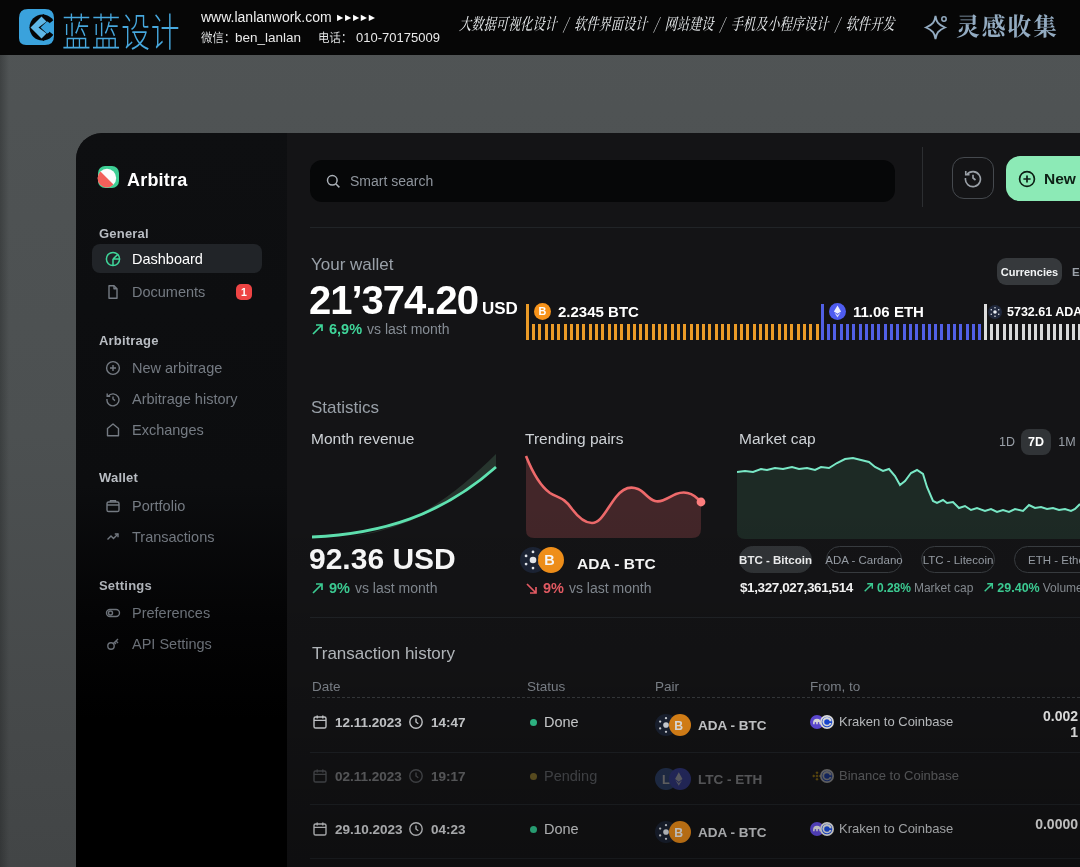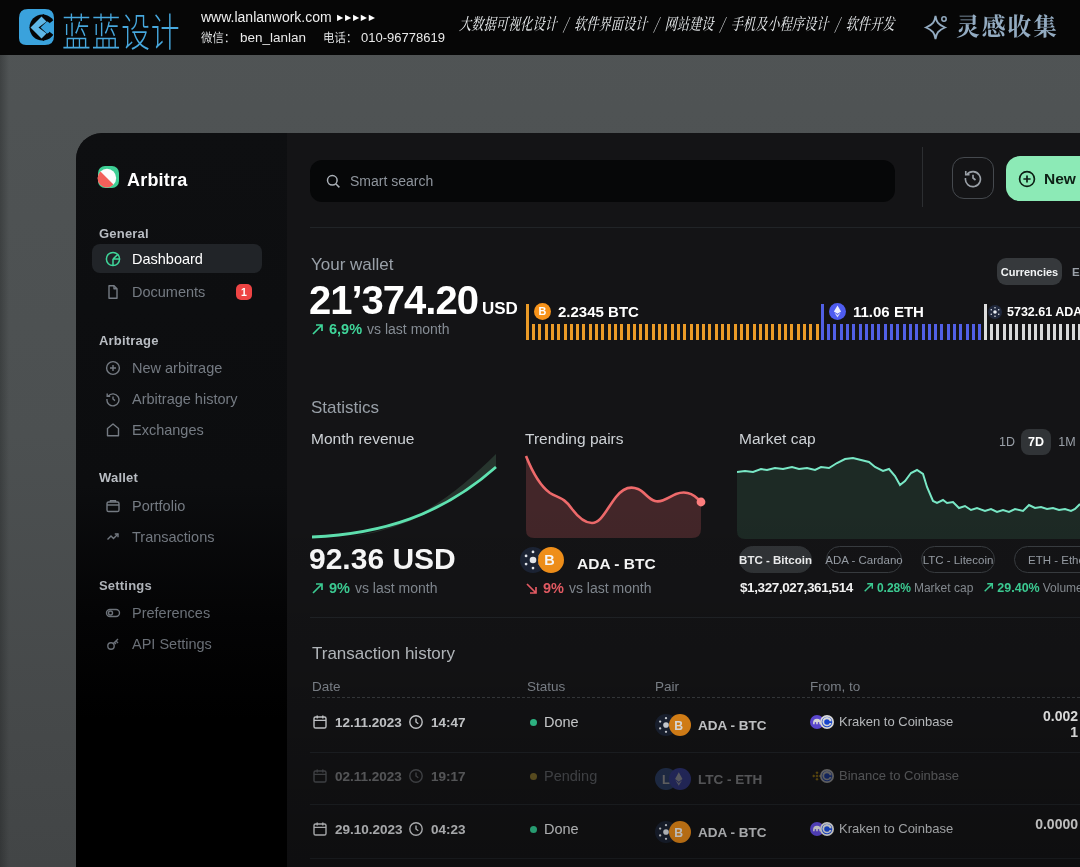--- a/index.html
+++ b/index.html
@@ -60,28 +60,28 @@
         <path fill="#47a8de" transform="translate(88.8,40.8) scale(0.028800,-0.040000)" d="M150 782C205 735 272 667 305 625L337 662C305 703 238 768 182 813ZM51 517V469H217V76C217 35 187 8 171 -2C181 -12 195 -33 200 -46C214 -27 238 -10 418 116C413 125 405 144 401 157L266 66V517ZM636 832V493H375V444H636V-74H686V444H954V493H686V832Z"></path>
       </svg></div>
   <div class="url">www.lanlanwork.com</div>
   <div class="arrows">▶▶▶▶▶</div>
   <div class="l2">
       <svg class="cn" width="34" height="18" viewBox="0 0 34 18" xmlns="http://www.w3.org/2000/svg">
         <path fill="#e6e8e9" transform="translate(0.0,13.3) scale(0.011440,-0.013000)" d="M198 840C162 774 91 693 28 641C40 628 59 600 68 584C140 644 217 734 267 815ZM327 318V202C327 132 318 42 253 -27C266 -36 292 -63 301 -76C376 3 392 116 392 200V258H523V143C523 103 507 87 495 80C505 64 518 33 523 16C537 34 559 53 680 134C674 147 665 171 661 189L585 141V318ZM737 568H859C845 446 824 339 788 248C760 333 740 428 727 528ZM284 446V381H617V392C631 378 647 359 654 349C666 370 678 393 688 417C704 327 724 243 752 168C708 88 649 23 570 -27C584 -40 606 -68 613 -82C684 -34 740 25 784 94C819 22 863 -36 919 -76C930 -58 953 -30 969 -17C907 21 859 84 822 164C875 274 906 407 925 568H961V634H752C765 696 775 762 783 829L713 839C697 684 670 533 617 428V446ZM303 759V519H616V759H561V581H490V840H432V581H355V759ZM219 640C170 534 92 428 17 356C30 340 52 306 60 291C89 320 118 354 147 392V-78H216V492C242 533 266 575 286 617Z"></path>
         <path fill="#e6e8e9" transform="translate(11.4,13.3) scale(0.011440,-0.013000)" d="M382 531V469H869V531ZM382 389V328H869V389ZM310 675V611H947V675ZM541 815C568 773 598 716 612 680L679 710C665 745 635 799 606 840ZM369 243V-80H434V-40H811V-77H879V243ZM434 22V181H811V22ZM256 836C205 685 122 535 32 437C45 420 67 383 74 367C107 404 139 448 169 495V-83H238V616C271 680 300 748 323 816Z"></path>
         <path fill="#e6e8e9" transform="translate(22.9,13.3) scale(0.011440,-0.013000)" d="M250 486C290 486 326 515 326 560C326 606 290 636 250 636C210 636 174 606 174 560C174 515 210 486 250 486ZM250 -4C290 -4 326 26 326 71C326 117 290 146 250 146C210 146 174 117 174 71C174 26 210 -4 250 -4Z"></path>
       </svg>
-      <span style="margin-left:5px">ben_lanlan</span>
+      <span style="">ben_lanlan</span>
       <span style="width:17px"></span>
       <svg class="cn" width="34" height="18" viewBox="0 0 34 18" xmlns="http://www.w3.org/2000/svg">
         <path fill="#e6e8e9" transform="translate(0.0,13.3) scale(0.011440,-0.013000)" d="M452 408V264H204V408ZM531 408H788V264H531ZM452 478H204V621H452ZM531 478V621H788V478ZM126 695V129H204V191H452V85C452 -32 485 -63 597 -63C622 -63 791 -63 818 -63C925 -63 949 -10 962 142C939 148 907 162 887 176C880 46 870 13 814 13C778 13 632 13 602 13C542 13 531 25 531 83V191H865V695H531V838H452V695Z"></path>
         <path fill="#e6e8e9" transform="translate(11.4,13.3) scale(0.011440,-0.013000)" d="M99 768C150 723 214 659 243 618L295 672C263 711 198 771 147 814ZM417 293V-80H491V-39H823V-76H901V293H695V461H959V532H695V725C773 739 847 755 906 773L854 833C740 796 537 765 364 747C372 730 382 702 386 685C460 692 541 701 619 713V532H365V461H619V293ZM491 29V224H823V29ZM43 526V454H183V105C183 58 148 21 129 7C143 -7 165 -36 173 -52C188 -32 215 -10 386 124C377 138 363 167 356 186L254 108V526Z"></path>
         <path fill="#e6e8e9" transform="translate(22.9,13.3) scale(0.011440,-0.013000)" d="M250 486C290 486 326 515 326 560C326 606 290 636 250 636C210 636 174 606 174 560C174 515 210 486 250 486ZM250 -4C290 -4 326 26 326 71C326 117 290 146 250 146C210 146 174 117 174 71C174 26 210 -4 250 -4Z"></path>
       </svg>
-      <span style="margin-left:4px;font-size:13px">010-96778619</span>
+      <span style="margin-left:4px;font-size:13px">010-70175009</span>
     </div>
   <div class="abs" style="left:459px;top:13px"><svg class="svc" width="441" height="22" viewBox="0 0 441 22" xmlns="http://www.w3.org/2000/svg">
         <path fill="#e2e5e7" transform="translate(0.0,16.8) skewX(-13) scale(0.012045,-0.016500)" d="M443 838C443 736 444 638 436 545H46L55 515H433C409 291 325 94 36 -65L47 -82C396 67 490 273 518 508C547 308 626 67 891 -83C901 -36 928 -15 972 -9L973 2C681 131 572 327 536 515H934C948 515 959 520 961 531C920 568 852 619 852 619L793 545H522C530 627 531 711 533 798C557 801 566 812 569 826Z"></path>
         <path fill="#e2e5e7" transform="translate(12.2,16.8) skewX(-13) scale(0.012045,-0.016500)" d="M513 774 415 811C398 755 377 695 360 657L376 648C407 676 446 718 477 757C497 756 509 764 513 774ZM93 801 82 795C109 762 139 707 143 663C206 611 273 738 93 801ZM475 690 430 632H324V804C349 808 357 817 359 830L249 841V632H44L52 603H216C175 522 111 446 32 389L43 373C124 413 195 463 249 524V392L231 398C222 373 205 335 184 295H40L49 266H169C143 217 115 168 94 138C152 126 225 103 289 72C230 14 151 -31 47 -64L53 -80C177 -55 269 -12 339 46C369 27 396 8 414 -13C471 -31 500 43 393 99C431 144 460 197 482 257C503 258 514 261 521 270L446 338L401 295H266L293 346C322 343 332 352 336 363L252 391H264C291 391 324 407 324 415V564C367 525 415 471 433 426C508 382 555 527 324 586V603H530C544 603 554 608 556 619C525 649 475 690 475 690ZM403 266C387 213 364 165 333 123C294 136 244 146 181 152C204 186 228 227 250 266ZM743 812 620 839C600 660 553 475 493 351L508 342C541 380 570 424 596 474C614 367 641 268 681 180C621 83 533 1 406 -67L415 -80C548 -29 644 36 714 117C760 38 820 -29 899 -82C910 -45 936 -26 973 -20L976 -10C885 36 813 98 757 172C834 285 870 423 887 585H951C966 585 975 590 978 601C942 634 885 680 885 680L833 614H656C676 669 692 728 706 789C728 789 740 799 743 812ZM646 585H797C787 455 763 340 714 238C667 318 635 408 613 508C624 532 635 558 646 585Z"></path>
         <path fill="#e2e5e7" transform="translate(24.5,16.8) skewX(-13) scale(0.012045,-0.016500)" d="M470 742H838V594H470ZM478 233V-80H489C520 -80 554 -63 554 -56V-15H831V-75H844C869 -75 908 -59 909 -53V190C929 194 945 202 951 210L862 278L821 233H725V389H938C953 389 962 394 965 405C930 437 873 483 873 483L824 418H725V519C747 522 755 530 757 543L648 554V418H468C470 456 470 492 470 526V565H838V533H850C877 533 915 550 915 557V732C932 735 945 742 950 749L868 811L829 770H484L394 807V525C394 331 383 118 280 -55L294 -64C420 64 456 235 466 389H648V233H559L478 268ZM554 15V204H831V15ZM23 328 62 230C73 234 81 243 84 256L171 302V32C171 18 167 13 150 13C133 13 47 19 47 19V4C87 -2 108 -10 121 -24C133 -36 138 -56 141 -82C237 -71 248 -36 248 25V345L381 422L376 435L248 394V581H358C372 581 381 586 383 597C356 629 307 675 307 675L265 610H248V802C273 805 283 815 285 830L171 841V610H38L46 581H171V370C107 350 53 335 23 328Z"></path>
         <path fill="#e2e5e7" transform="translate(36.7,16.8) skewX(-13) scale(0.012045,-0.016500)" d="M38 762 46 733H726V39C726 22 719 15 697 15C669 15 523 25 523 25V10C587 2 618 -8 639 -21C659 -34 668 -55 670 -81C790 -71 807 -25 807 35V733H936C950 733 961 738 963 749C923 784 859 833 859 833L802 762ZM456 531V265H232V531ZM155 561V118H167C200 118 232 136 232 144V236H456V158H468C494 158 533 175 534 181V517C555 521 570 530 576 538L487 606L446 561H237L155 596Z"></path>
         <path fill="#e2e5e7" transform="translate(49.0,16.8) skewX(-13) scale(0.012045,-0.016500)" d="M438 800V229H450C488 229 511 245 511 251V738H806V241H818C854 241 881 258 881 263V729C902 732 914 739 921 747L840 810L802 765H522ZM152 838 142 832C173 795 207 736 214 687C284 626 365 768 152 838ZM730 636 618 647C617 311 634 87 317 -63L327 -80C554 3 639 118 672 269V14C672 -36 684 -52 753 -52H827C943 -52 973 -37 973 -6C973 8 969 17 947 25L945 159H931C920 102 909 45 902 29C898 20 895 18 886 17C877 16 857 16 830 16H770C745 16 742 20 742 33V289C761 292 771 301 772 313L682 323C693 408 693 504 695 610C718 612 727 623 730 636ZM263 -52V381C293 344 322 296 332 256C397 207 455 335 263 410V422C304 476 338 532 361 585C385 588 397 589 406 597L325 676L276 629H43L52 600H278C232 471 129 312 19 210L31 200C86 236 139 282 187 333V-80H200C237 -80 263 -59 263 -52Z"></path>
         <path fill="#e2e5e7" transform="translate(61.2,16.8) skewX(-13) scale(0.012045,-0.016500)" d="M815 668C758 582 671 482 568 389V783C592 787 602 797 604 811L488 824V321C422 267 353 218 283 177L292 165C360 194 426 228 488 266V43C488 -31 519 -52 616 -52H737C922 -52 965 -38 965 1C965 17 958 27 929 38L926 189H913C898 121 883 61 873 43C867 33 860 30 847 28C830 27 792 26 741 26H627C579 26 568 36 568 64V318C694 405 799 503 873 589C896 580 907 583 915 592ZM286 839C227 637 121 437 21 314L34 305C85 345 134 394 179 450V-80H194C223 -80 257 -65 259 -59V520C277 524 286 530 290 539L254 553C298 621 337 697 371 778C394 776 406 785 411 797Z"></path>
         <path fill="#e2e5e7" transform="translate(73.5,16.8) skewX(-13) scale(0.012045,-0.016500)" d="M103 835 93 828C142 781 206 704 228 644C313 596 361 765 103 835ZM243 531C263 535 276 542 281 549L206 612L168 572H40L49 543H167V110C167 91 161 83 126 65L181 -29C191 -23 203 -11 209 8C293 87 366 163 404 203L397 215C343 181 289 147 243 120ZM447 784V691C447 598 427 493 301 409L311 396C503 472 524 603 524 692V745H708V521C708 470 718 453 782 453H837C937 453 965 469 965 499C965 516 957 523 935 531L931 532H921C916 530 907 529 902 528C898 528 890 527 886 527C878 527 862 527 846 527H805C787 527 785 531 785 542V736C803 738 816 743 822 750L741 818L699 774H538L447 811ZM571 100C486 29 380 -26 252 -66L260 -81C404 -51 520 -3 613 60C689 -4 785 -48 901 -79C912 -38 939 -12 976 -6L978 6C862 25 759 57 673 106C753 174 812 257 855 352C879 354 890 356 897 366L814 443L763 395H356L365 365H427C458 254 506 167 571 100ZM617 142C542 198 484 271 448 365H763C731 281 682 207 617 142Z"></path>
         <path fill="#e2e5e7" transform="translate(85.7,16.8) skewX(-13) scale(0.012045,-0.016500)" d="M147 836 136 829C185 781 248 702 268 640C354 589 406 761 147 836ZM274 528C294 532 307 540 311 547L237 609L198 569H42L51 540H197V111C197 92 191 85 158 66L213 -27C222 -22 233 -11 240 6C331 78 410 148 452 185L446 197L274 111ZM727 825 609 838V480H353L361 451H609V-78H625C656 -78 690 -59 690 -48V451H941C955 451 965 456 968 467C931 501 872 548 872 548L820 480H690V798C717 802 724 811 727 825Z"></path>

